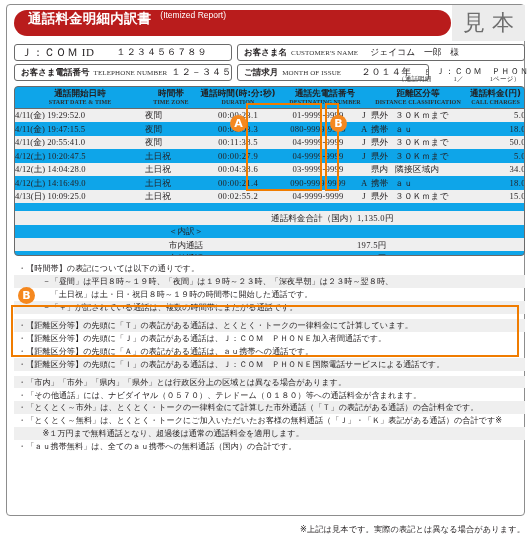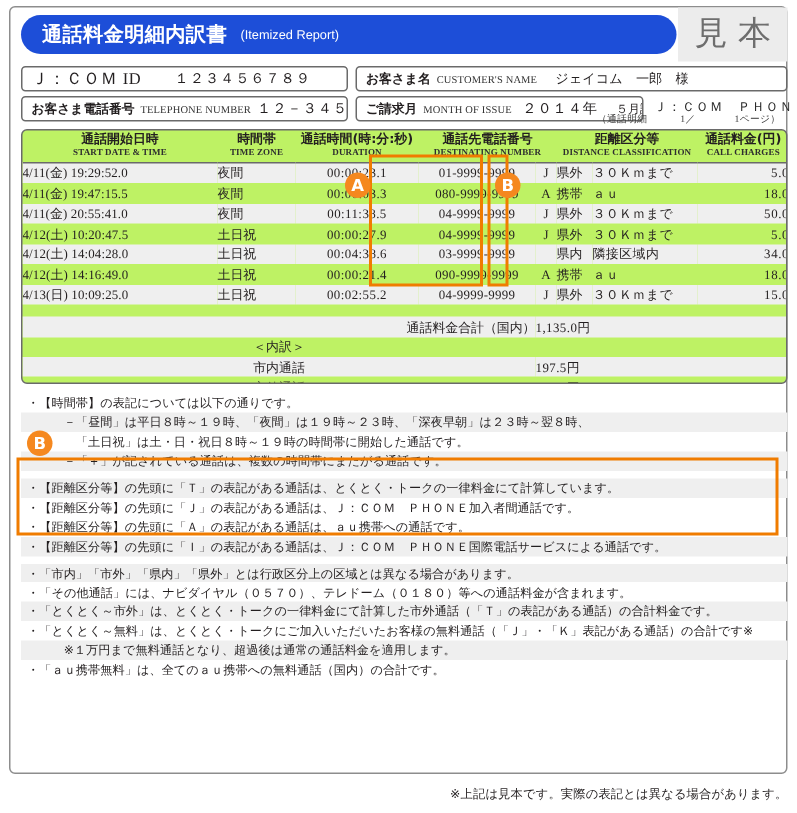--- a/index.html
+++ b/index.html
@@ -32,24 +32,24 @@
     box-sizing: border-box;
     background: #fff;
   }
   
   .title-bar {
     position: absolute;
     left: 14px;
     top: 10px;
     width: 437px;
     height: 26px;
-    background: #1d4ed8;
+    background: #b91c1c;
     border-radius: 13px;
     display: flex;
-    align-items: center;
+    align-items: flex-start;
     box-sizing: border-box;
     padding-left: 14px;
   }
   .title-main {
     color: #ffffff;
     font-family: "DejaVu Sans", sans-serif;
     font-weight: bold;
     font-size: 13.5px;
     letter-spacing: 0.2px;
     white-space: nowrap;
@@ -147,21 +147,21 @@
   
   .table-frame {
     position: absolute;
     left: 14px;
     top: 86px;
     width: 511px;
     height: 170px;
     border: 1px solid #6a6a6a;
     border-radius: 4px;
     box-sizing: border-box;
-    background: #bef264;
+    background: #0ea5e9;
     overflow: hidden;
   }
   table.detail {
     width: 100%;
     border-collapse: collapse;
     table-layout: fixed;
   }
   table.detail th {
     padding: 1px 0 2px 0;
     border-bottom: 1px solid #6a6a6a;
@@ -324,21 +324,21 @@
 
   <div class="info-box" id="box-tel">
     <span class="lbl-jp">お客さま電話番号</span>
     <span class="lbl-en">TELEPHONE NUMBER</span>
     <span class="val" style="margin-left:4px;">１２－３４５６－７８９０</span>
   </div>
 
   <div class="info-box" id="box-month">
     <span class="lbl-jp">ご請求月</span>
     <span class="lbl-en">MONTH OF ISSUE</span>
-    <span class="val" style="margin-left:7px;">２０１４年</span>
+    <span class="val" style="margin-left:20px;">２０１４年</span>
     <span class="val" style="margin-left:12px;font-family:'DejaVu Sans',sans-serif;font-size:8px;letter-spacing:0;">５月請求分</span>
   </div>
 
   <div class="brand-text">Ｊ：ＣＯＭ　ＰＨＯＮＥ－ｉ</div>
 
   <div class="page-note">
     <span>（通話明細</span><span class="pn-sep"></span><span>1／</span><span class="pn-sep2"></span><span>1ページ）</span>
   </div>
 
   <div class="table-frame">

